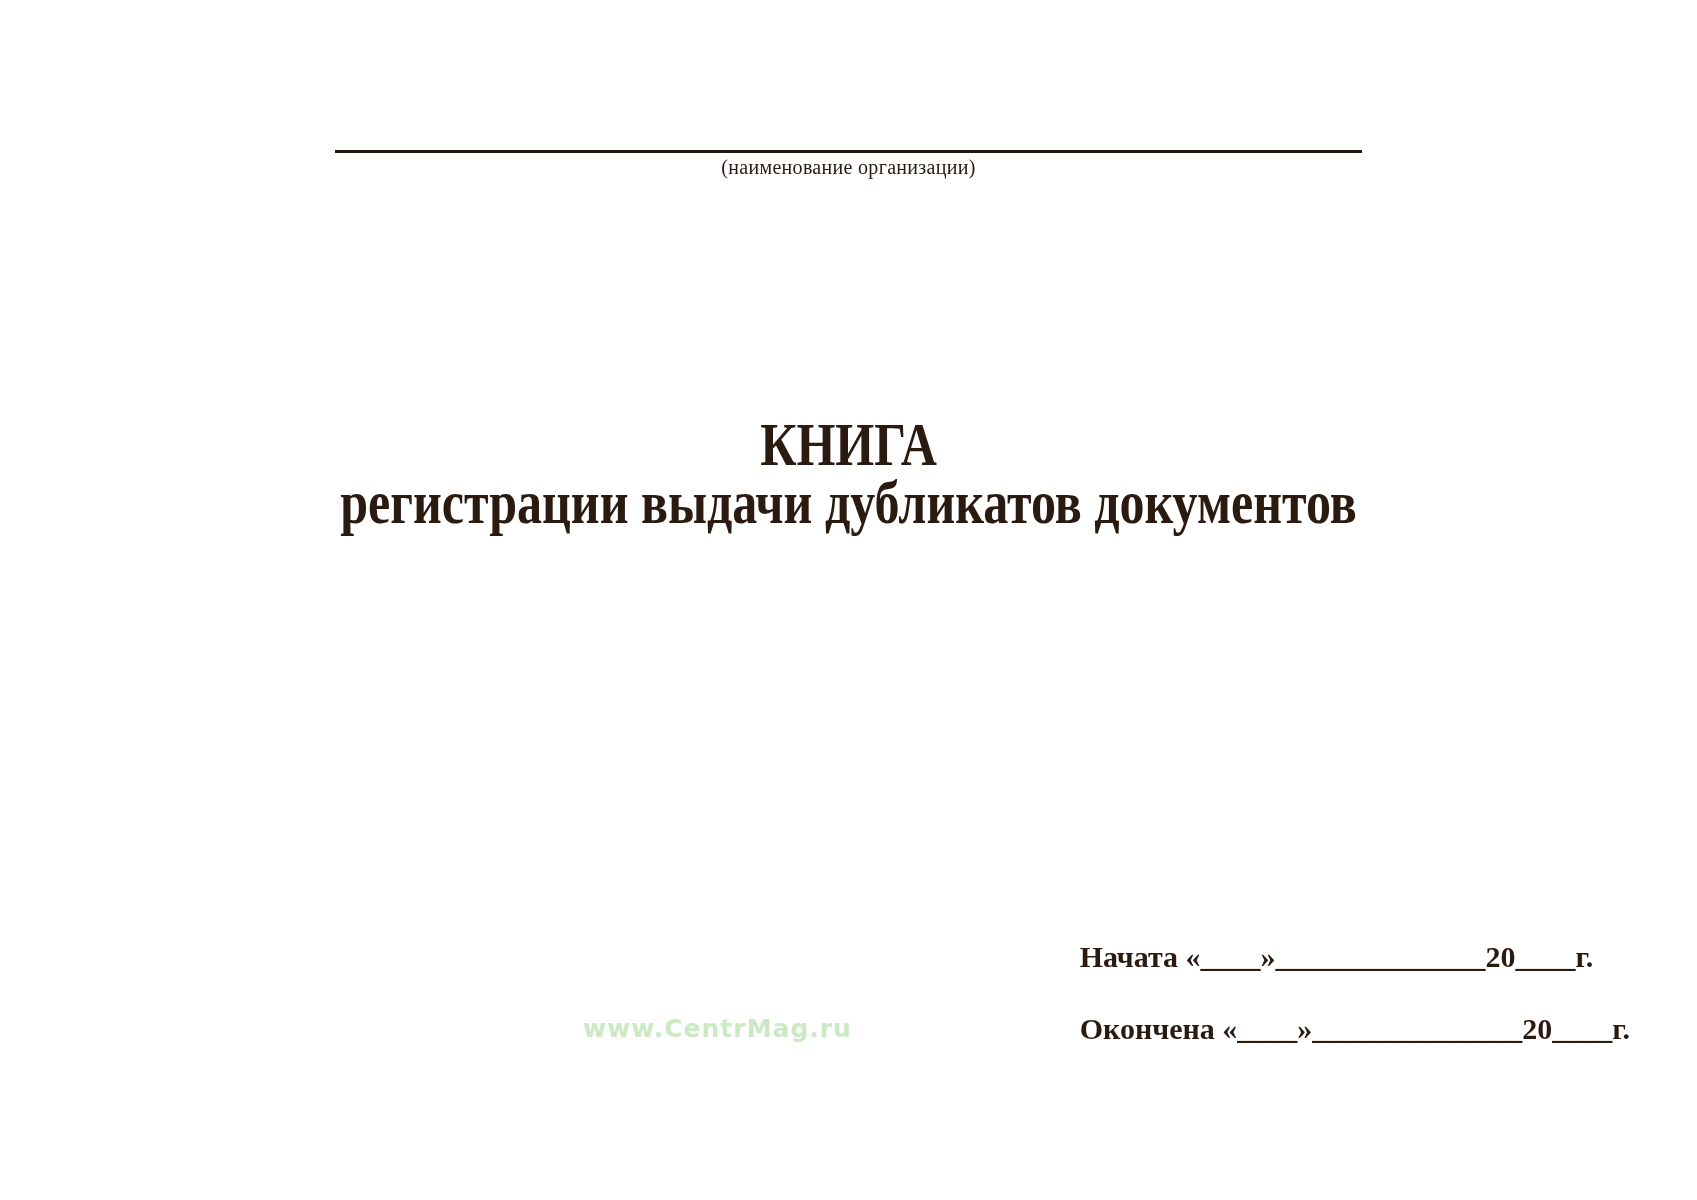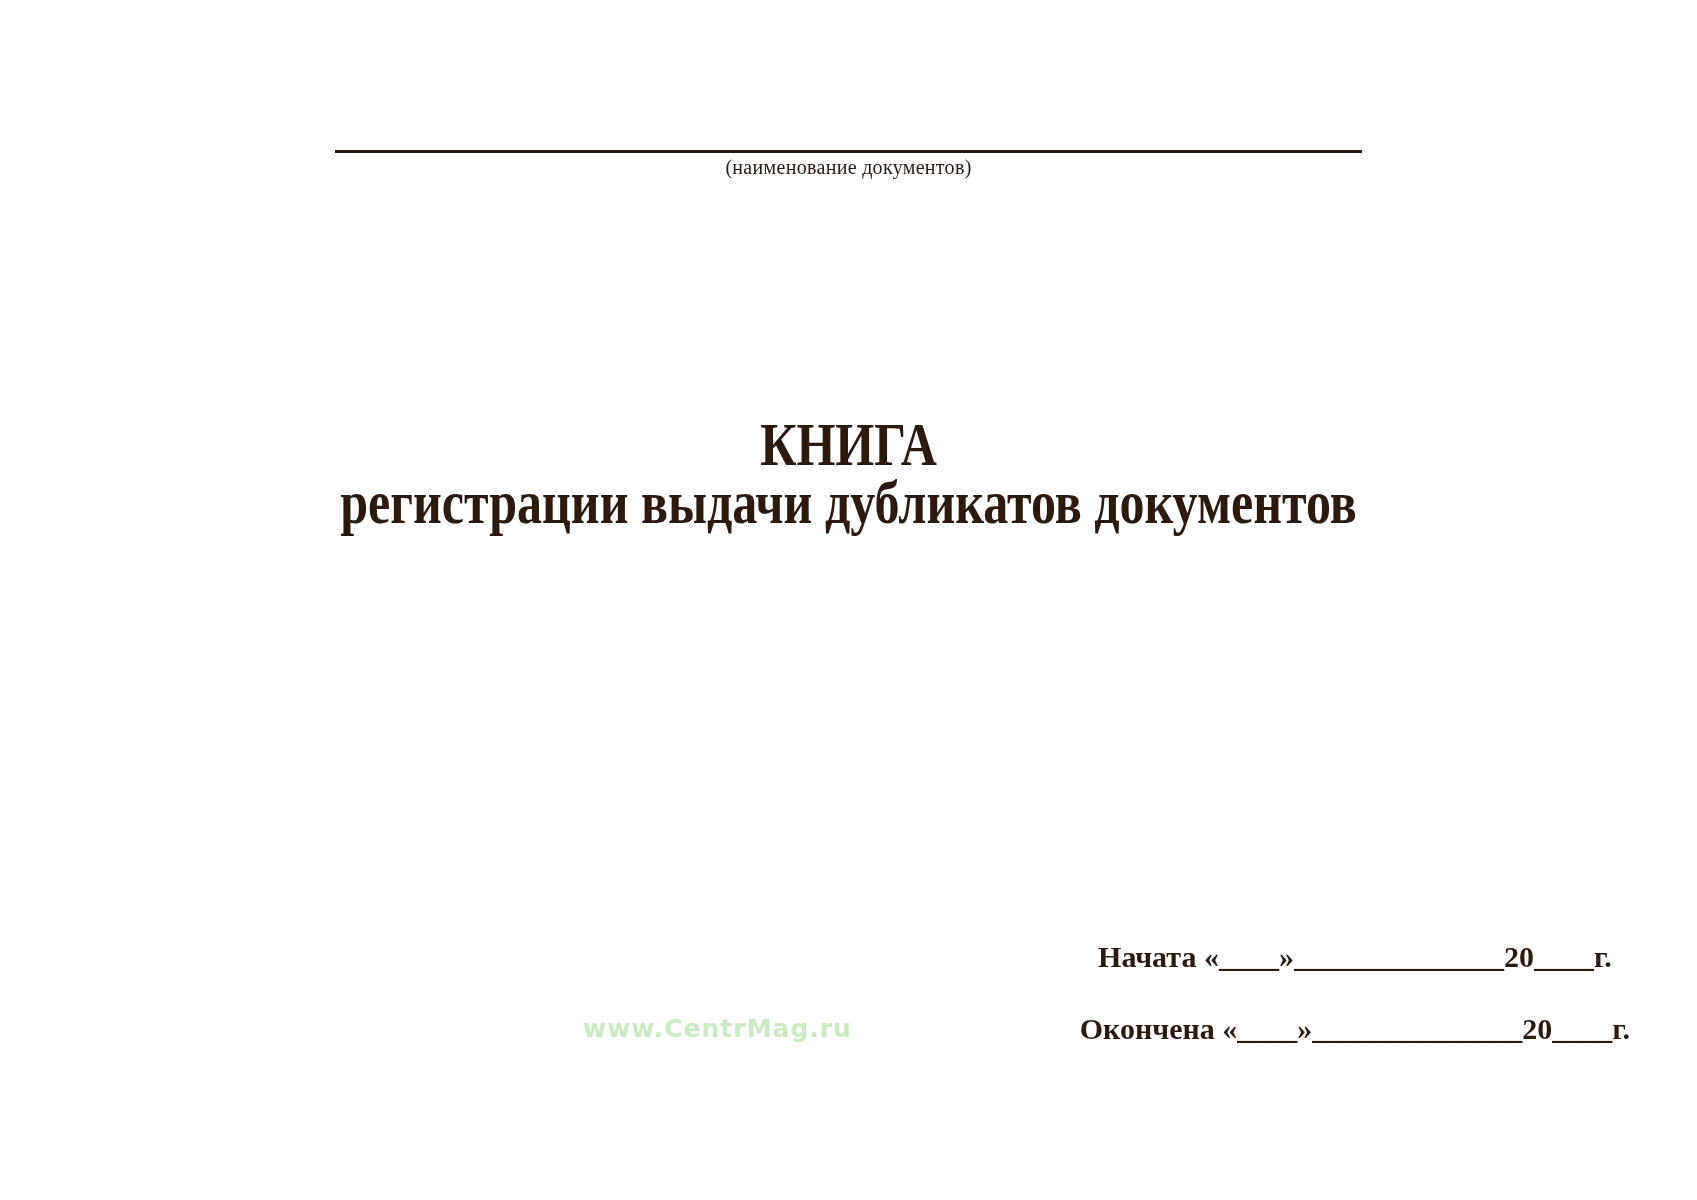--- a/index.html
+++ b/index.html
@@ -45,21 +45,21 @@
     font-size: 61px;
     line-height: 58px;
     color: var(--ink);
     white-space: nowrap;
     transform: scaleX(0.82);
     transform-origin: 50% 0%;
   }
   .dates {
     position: absolute;
     right: 67px; top: 942px;
-    text-align: center;
+    text-align: left;
     font-weight: bold;
     font-size: 30px;
     line-height: 30px;
     color: var(--ink);
     white-space: nowrap;
   }
   .dates .date-line + .date-line {
     margin-top: 42px;
   }
   .watermark {
@@ -74,21 +74,21 @@
     color: var(--watermark);
   }
 </style>
 </head>
 <body>
 
 <div class="page">
 
   <div class="org-underline"></div>
 
-  <div class="org-caption">(наименование документов)</div>
+  <div class="org-caption">(наименование организации)</div>
 
   <div class="title">
     <div>КНИГА</div>
     <div>регистрации выдачи дубликатов документов</div>
   </div>
 
   <div class="dates">
     <div class="date-line">Начата «____»______________20____г.</div>
     <div class="date-line">Окончена «____»______________20____г.</div>
   </div>

